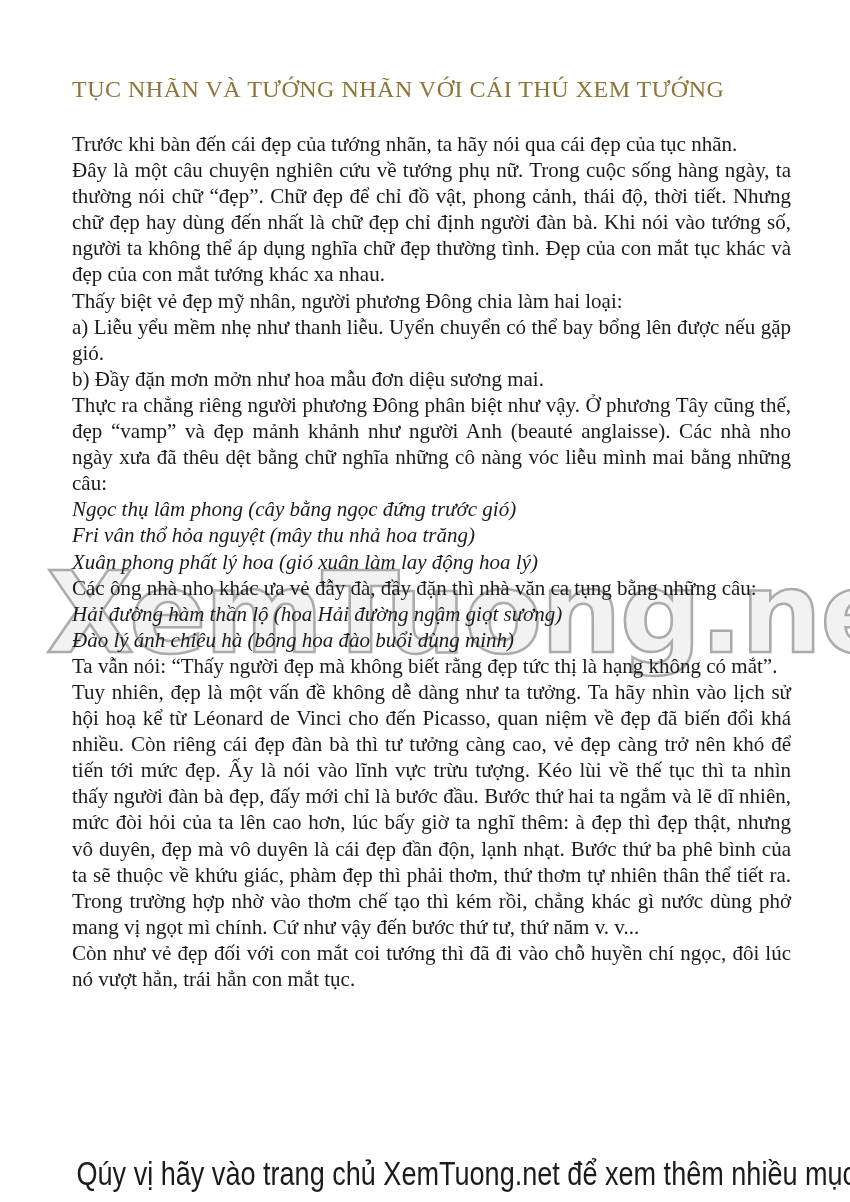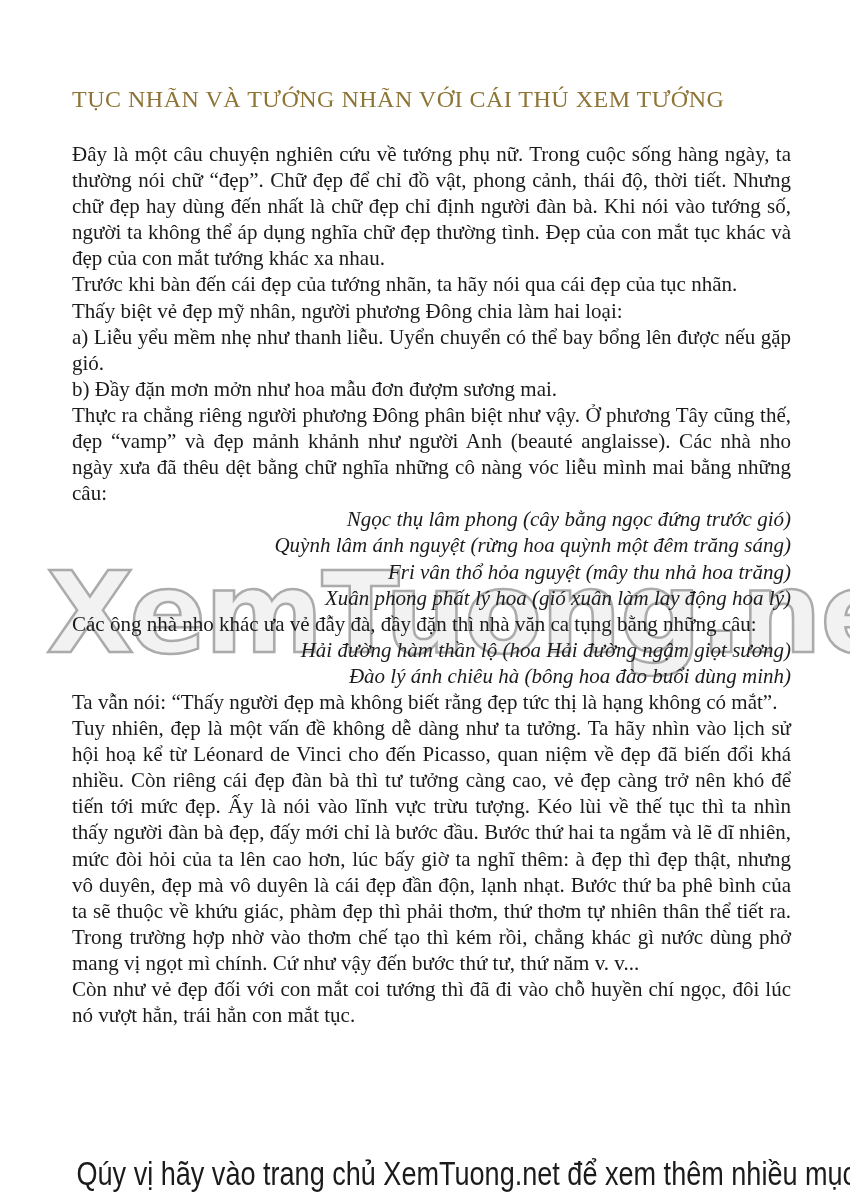--- a/index.html
+++ b/index.html
@@ -31,21 +31,21 @@
     -webkit-text-stroke: 2.5px #ababab;
     text-shadow: 0 0 1px #b5b5b5;
     transform: scaleX(1.02);
     transform-origin: left center;
     user-select: none;
     pointer-events: none;
   }
   .content {
     position: absolute;
     left: 72px;
-    top: 86px;
+    top: 76px;
     width: 719px;
     z-index: 1;
   }
   .title {
     margin: 0 0 28px 0;
     font-family: "Liberation Serif", serif;
     font-weight: normal;
     font-size: 24px;
     letter-spacing: 0.5px;
     color: #8e7435;
@@ -54,21 +54,21 @@
     margin: 0;
     font-size: 21px;
     line-height: 26.1px;
     color: #1b1b1b;
   }
   .paragraphs p.normal {
     text-align: justify;
   }
   .paragraphs p.verse {
     font-style: italic;
-    text-align: right;
+    text-align: left;
   }
   .footer {
     position: absolute;
     top: 1155px;
     left: 0;
     width: 850px;
     z-index: 1;
     text-align: center;
     font-family: "Liberation Sans", sans-serif;
     font-size: 33px;
@@ -82,28 +82,27 @@
 <body>
 
 <div class="page">
 
   <div class="watermark" style="color: rgb(242, 242, 242); -webkit-text-stroke: 2.5px rgb(171, 171, 171);">XemTuong.net</div>
 
   <div class="content">
     <h1 class="title" style="color: rgb(142, 116, 53);">TỤC NHÃN VÀ TƯỚNG NHÃN VỚI CÁI THÚ XEM TƯỚNG</h1>
 
     <div class="paragraphs" id="paragraphs">
+        <p class="normal">Trước khi bàn đến cái đẹp của tướng nhãn, ta hãy nói qua cái đẹp của tục nhãn.</p>
         <p class="normal">Đây là một câu chuyện nghiên cứu về tướng phụ nữ. Trong cuộc sống hàng ngày, ta thường nói chữ “đẹp”. Chữ đẹp để chỉ đồ vật, phong cảnh, thái độ, thời tiết. Nhưng chữ đẹp hay dùng đến nhất là chữ đẹp chỉ định người đàn bà. Khi nói vào tướng số, người ta không thể áp dụng nghĩa chữ đẹp thường tình. Đẹp của con mắt tục khác và đẹp của con mắt tướng khác xa nhau.</p>
-        <p class="normal">Trước khi bàn đến cái đẹp của tướng nhãn, ta hãy nói qua cái đẹp của tục nhãn.</p>
         <p class="normal">Thấy biệt vẻ đẹp mỹ nhân, người phương Đông chia làm hai loại:</p>
         <p class="normal">a) Liễu yểu mềm nhẹ như thanh liễu. Uyển chuyển có thể bay bổng lên được nếu gặp gió.</p>
-        <p class="normal">b) Đầy đặn mơn mởn như hoa mẫu đơn đượm sương mai.</p>
+        <p class="normal">b) Đầy đặn mơn mởn như hoa mẫu đơn diệu sương mai.</p>
         <p class="normal">Thực ra chẳng riêng người phương Đông phân biệt như vậy. Ở phương Tây cũng thế, đẹp “vamp” và đẹp mảnh khảnh như người Anh (beauté anglaisse). Các nhà nho ngày xưa đã thêu dệt bằng chữ nghĩa những cô nàng vóc liễu mình mai bằng những câu:</p>
         <p class="verse">Ngọc thụ lâm phong (cây bằng ngọc đứng trước gió)</p>
-        <p class="verse">Quỳnh lâm ánh nguyệt (rừng hoa quỳnh một đêm trăng sáng)</p>
         <p class="verse">Fri vân thổ hỏa nguyệt (mây thu nhả hoa trăng)</p>
         <p class="verse">Xuân phong phất lý hoa (gió xuân làm lay động hoa lý)</p>
         <p class="normal">Các ông nhà nho khác ưa vẻ đẫy đà, đầy đặn thì nhà văn ca tụng bằng những câu:</p>
         <p class="verse">Hải đường hàm thần lộ (hoa Hải đường ngậm giọt sương)</p>
         <p class="verse">Đào lý ánh chiêu hà (bông hoa đào buổi dùng minh)</p>
         <p class="normal">Ta vẫn nói: “Thấy người đẹp mà không biết rằng đẹp tức thị là hạng không có mắt”.</p>
         <p class="normal">Tuy nhiên, đẹp là một vấn đề không dễ dàng như ta tưởng. Ta hãy nhìn vào lịch sử hội hoạ kể từ Léonard de Vinci cho đến Picasso, quan niệm về đẹp đã biến đổi khá nhiều. Còn riêng cái đẹp đàn bà thì tư tưởng càng cao, vẻ đẹp càng trở nên khó để tiến tới mức đẹp. Ấy là nói vào lĩnh vực trừu tượng. Kéo lùi về thế tục thì ta nhìn thấy người đàn bà đẹp, đấy mới chỉ là bước đầu. Bước thứ hai ta ngắm và lẽ dĩ nhiên, mức đòi hỏi của ta lên cao hơn, lúc bấy giờ ta nghĩ thêm: à đẹp thì đẹp thật, nhưng vô duyên, đẹp mà vô duyên là cái đẹp đần độn, lạnh nhạt. Bước thứ ba phê bình của ta sẽ thuộc về khứu giác, phàm đẹp thì phải thơm, thứ thơm tự nhiên thân thể tiết ra. Trong trường hợp nhờ vào thơm chế tạo thì kém rồi, chẳng khác gì nước dùng phở mang vị ngọt mì chính. Cứ như vậy đến bước thứ tư, thứ năm v. v...</p>
         <p class="normal">Còn như vẻ đẹp đối với con mắt coi tướng thì đã đi vào chỗ huyền chí ngọc, đôi lúc nó vượt hẳn, trái hẳn con mắt tục.</p>
       </div>
   </div>

